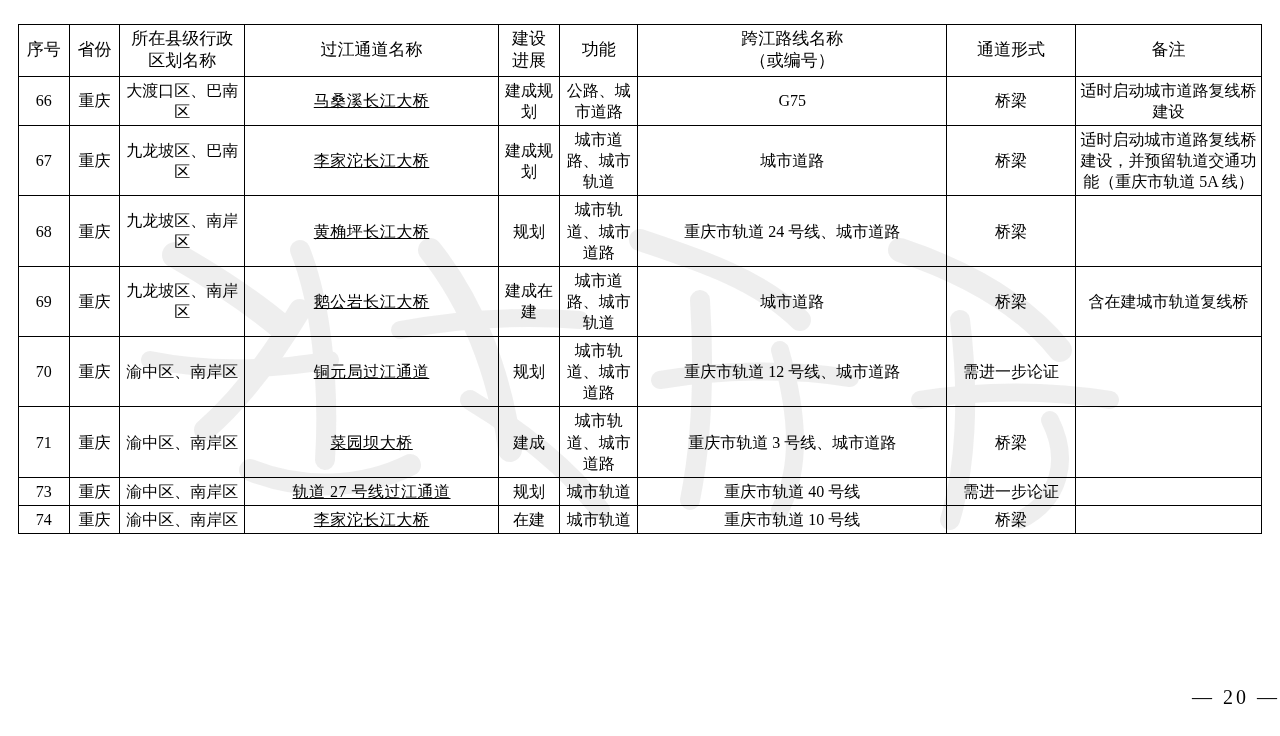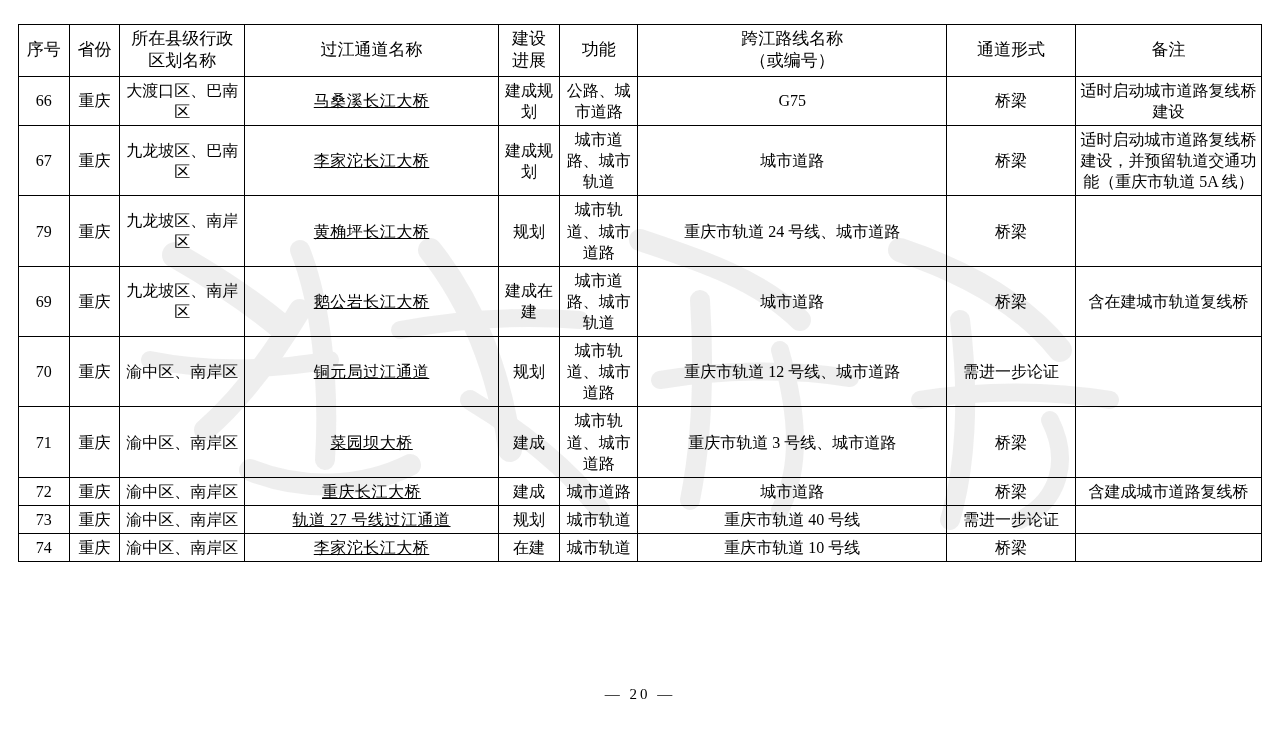--- a/index.html
+++ b/index.html
@@ -94,22 +94,22 @@
   }
   .hdr-2line {
     line-height: 1.3;
   }
 
   .page-number {
     position: absolute;
     left: 0;
     top: 686px;
     width: 1280px;
-    text-align: center;
-    font-size: 15px;
+    text-align: right;
+    font-size: 20px;
     letter-spacing: 3px;
     z-index: 11;
   }
 </style>
 </head>
 <body>
 
 <svg class="watermark" viewBox="0 0 1280 736" xmlns="http://www.w3.org/2000/svg" aria-hidden="true">
   <g fill="none" stroke="#c9c9c9" stroke-linecap="round" stroke-linejoin="round">
 
@@ -188,21 +188,21 @@
           <td>重庆</td>
           <td class="cell-left cell-county">九龙坡区、巴南区</td>
           <td class="cell-name">李家沱长江大桥</td>
           <td class="cell-small">建成规划</td>
           <td class="cell-small">城市道路、城市轨道</td>
           <td>城市道路</td>
           <td class="cell-small">桥梁</td>
           <td class="cell-left cell-small">适时启动城市道路复线桥建设，并预留轨道交通功能（重庆市轨道 5A 线）</td>
         </tr>
         <tr>
-          <td>79</td>
+          <td>68</td>
           <td>重庆</td>
           <td class="cell-left cell-county">九龙坡区、南岸区</td>
           <td class="cell-name">黄桷坪长江大桥</td>
           <td class="cell-small">规划</td>
           <td class="cell-small">城市轨道、城市道路</td>
           <td>重庆市轨道 24 号线、城市道路</td>
           <td class="cell-small">桥梁</td>
           <td class="cell-left cell-small"></td>
         </tr>
         <tr>
@@ -232,31 +232,20 @@
           <td>重庆</td>
           <td class="cell-left cell-county">渝中区、南岸区</td>
           <td class="cell-name">菜园坝大桥</td>
           <td class="cell-small">建成</td>
           <td class="cell-small">城市轨道、城市道路</td>
           <td>重庆市轨道 3 号线、城市道路</td>
           <td class="cell-small">桥梁</td>
           <td class="cell-left cell-small"></td>
         </tr>
         <tr>
-          <td>72</td>
-          <td>重庆</td>
-          <td class="cell-left cell-county">渝中区、南岸区</td>
-          <td class="cell-name">重庆长江大桥</td>
-          <td class="cell-small">建成</td>
-          <td class="cell-small">城市道路</td>
-          <td>城市道路</td>
-          <td class="cell-small">桥梁</td>
-          <td class="cell-left cell-small">含建成城市道路复线桥</td>
-        </tr>
-        <tr>
           <td>73</td>
           <td>重庆</td>
           <td class="cell-left cell-county">渝中区、南岸区</td>
           <td class="cell-name">轨道 27 号线过江通道</td>
           <td class="cell-small">规划</td>
           <td class="cell-small">城市轨道</td>
           <td>重庆市轨道 40 号线</td>
           <td class="cell-small">需进一步论证</td>
           <td class="cell-left cell-small"></td>
         </tr>

